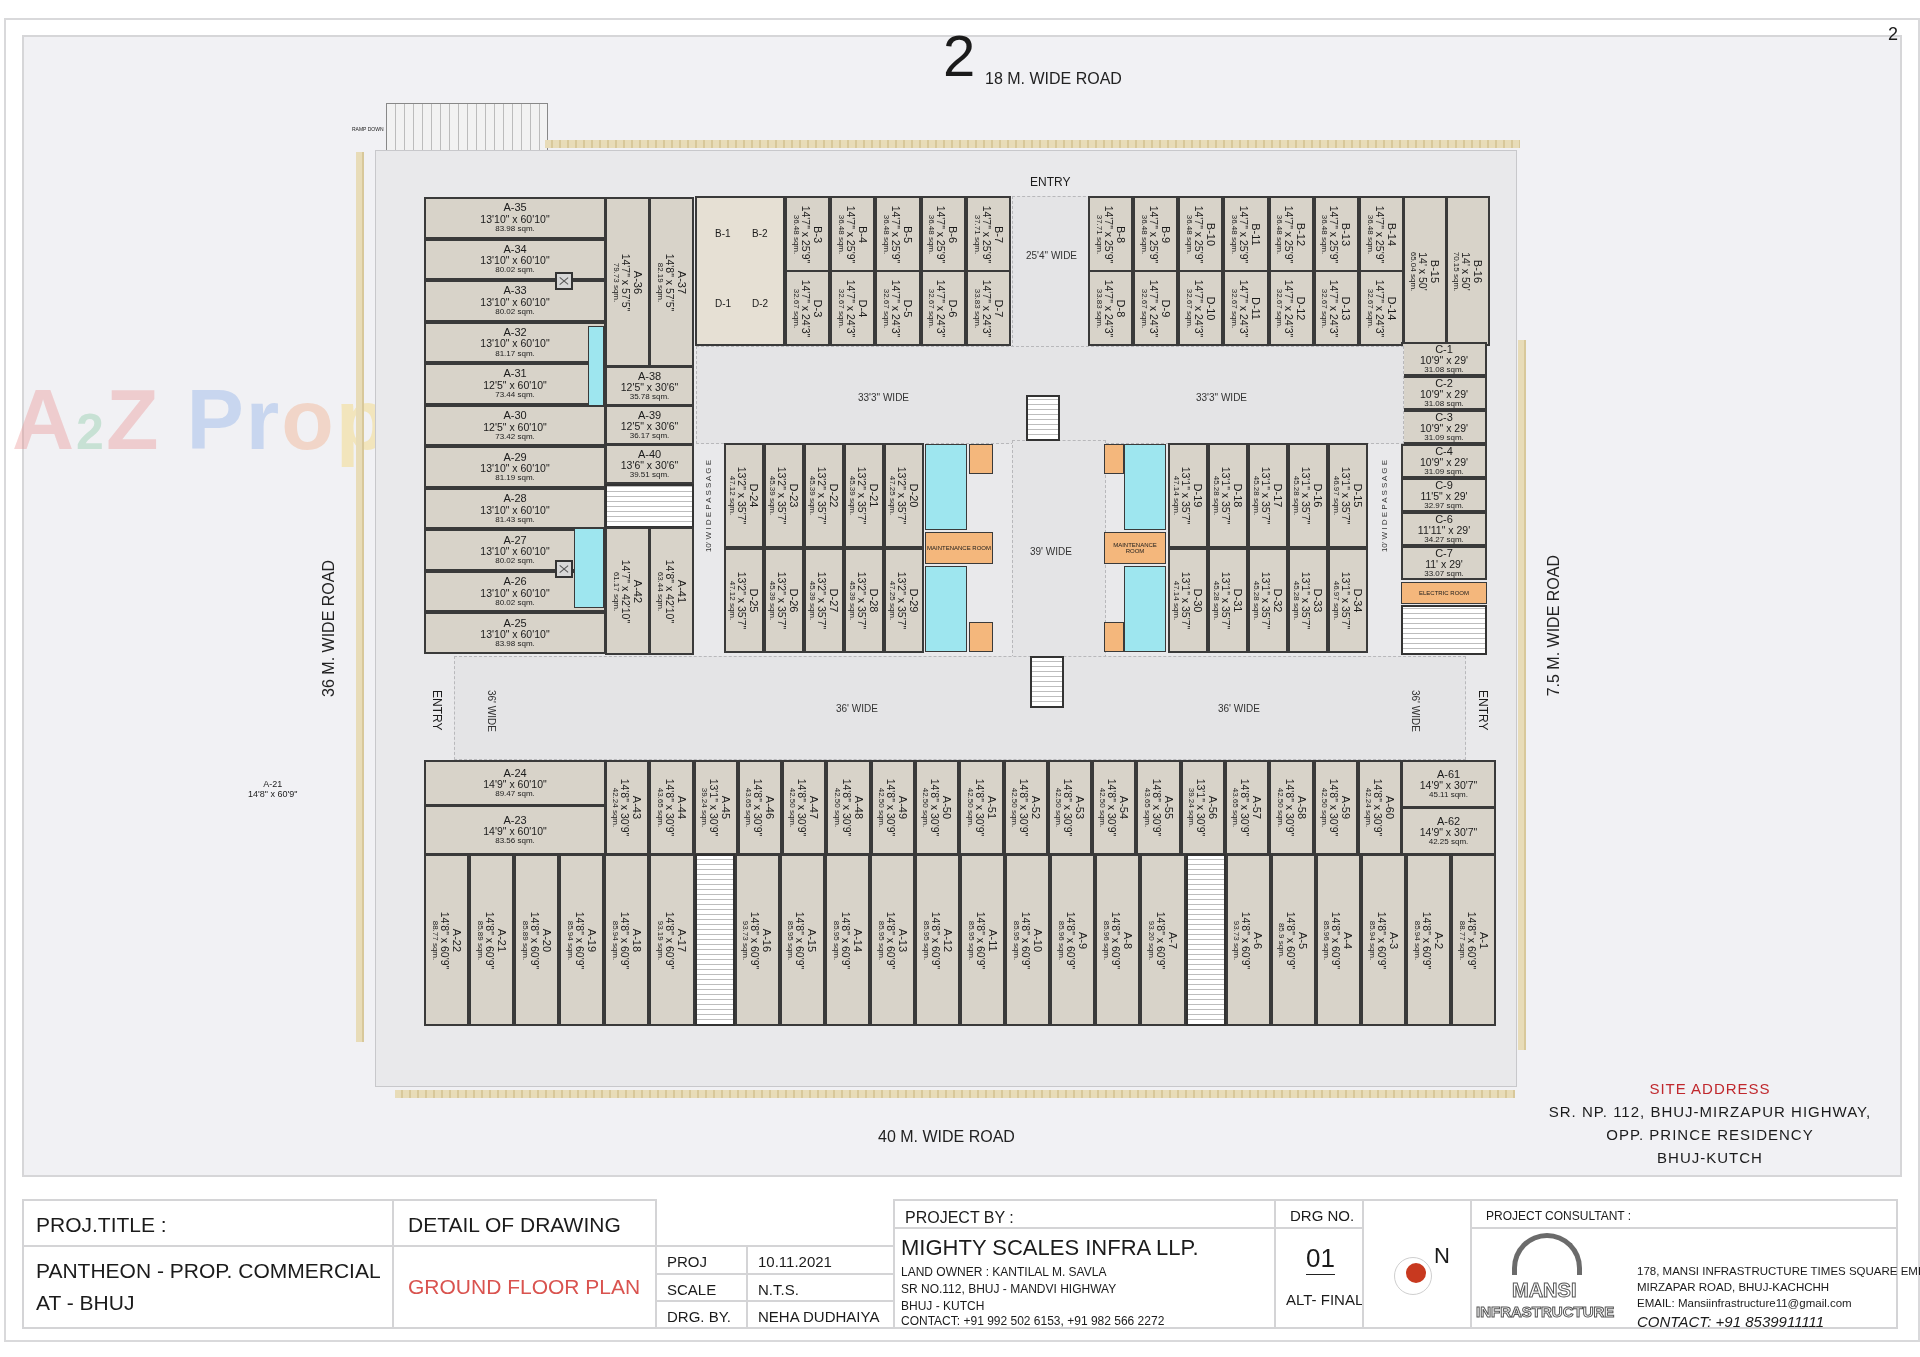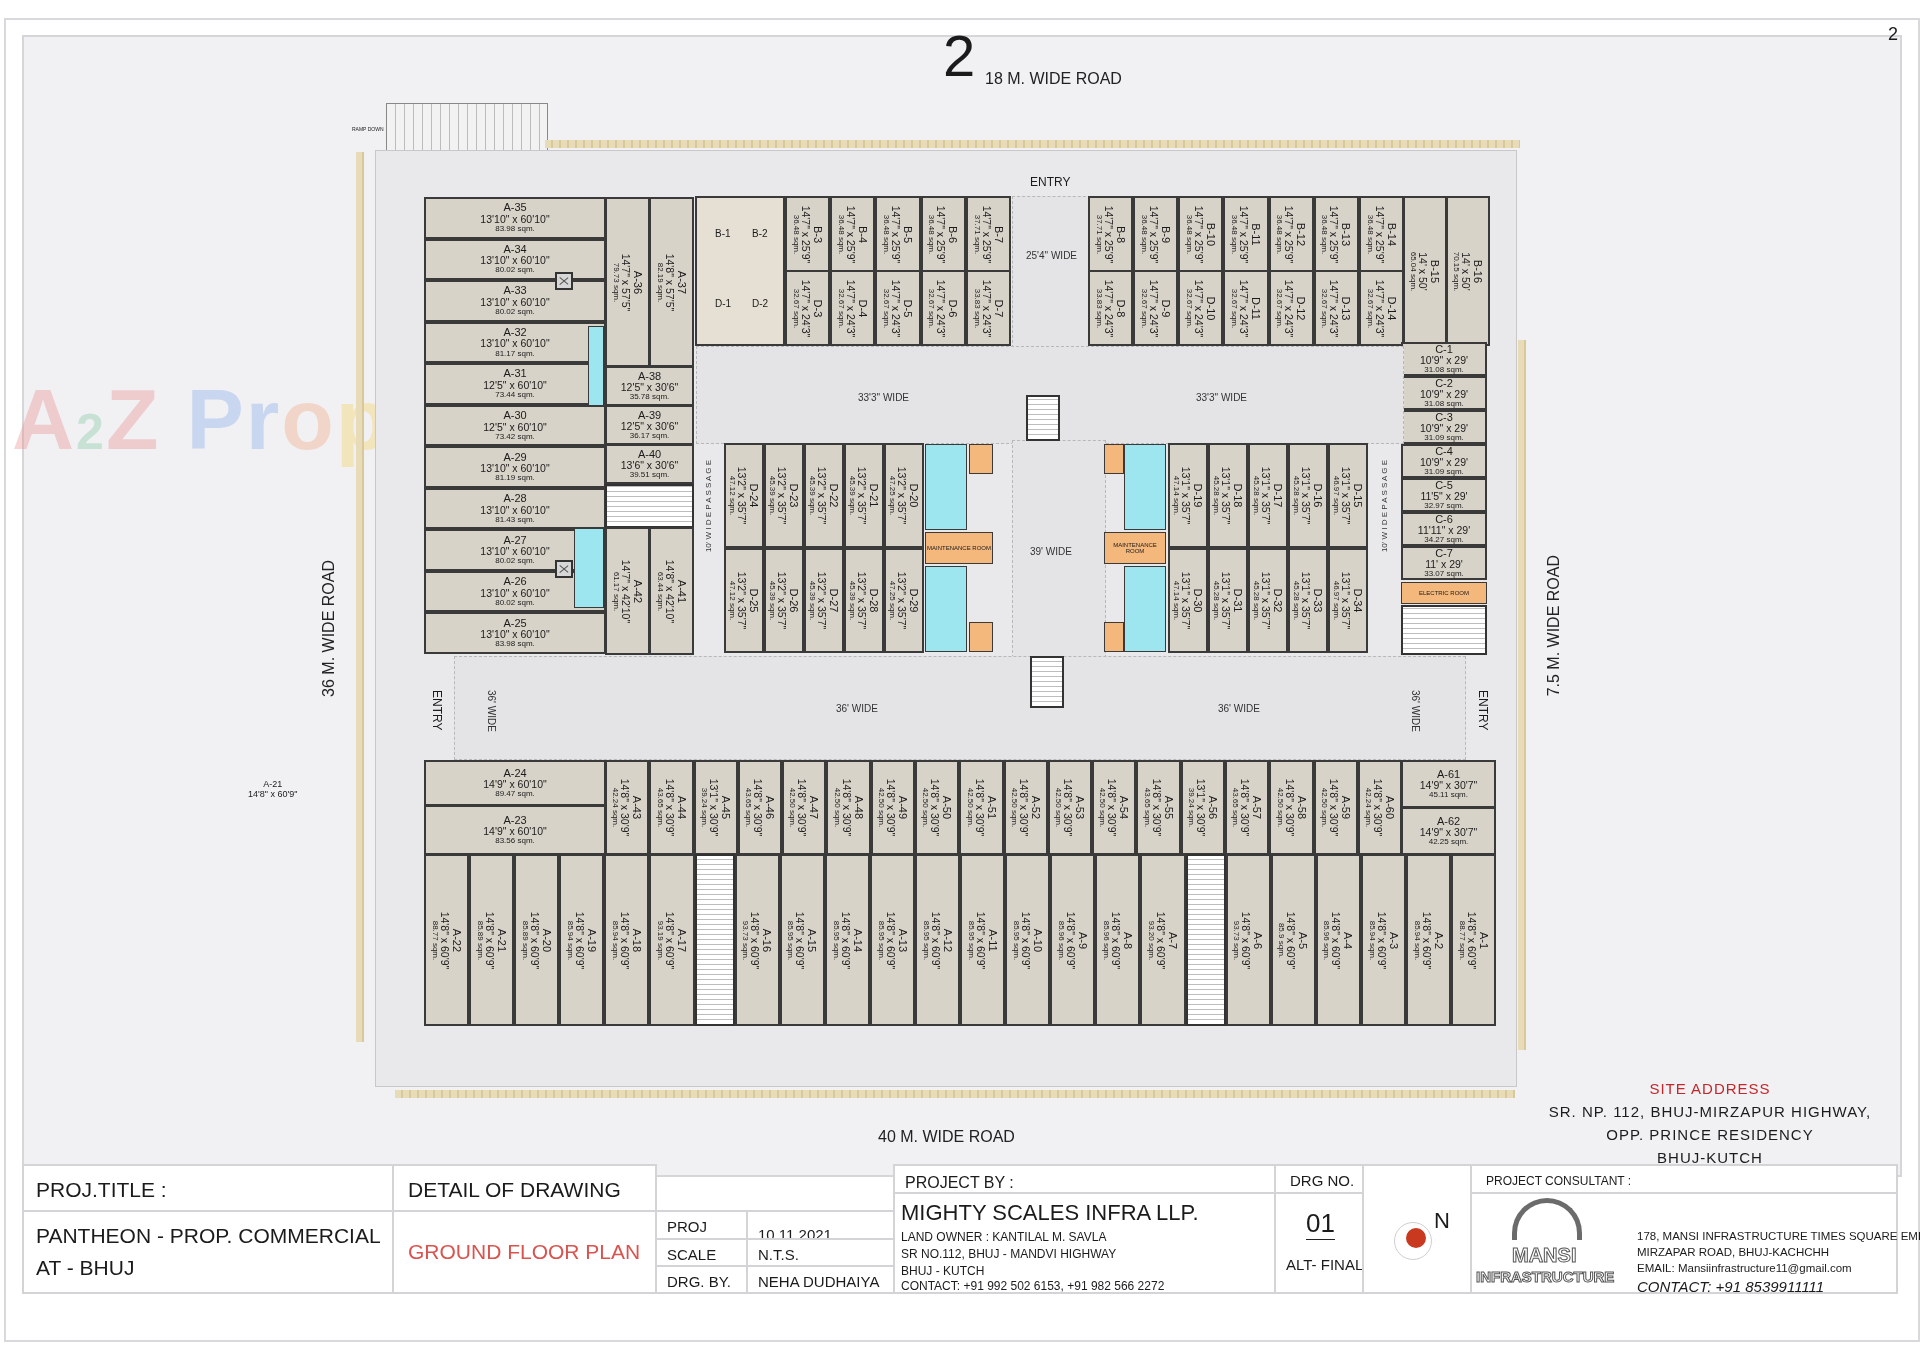--- a/index.html
+++ b/index.html
@@ -22,21 +22,21 @@
   .passage{background:#e4e4e6;border:1px dashed #b8b8bb;}
   .toilet{background:#9ee6ef;border:1px solid #3a3a3a;box-sizing:border-box;}
   .service{background:#f4b77c;border:1px solid #3a3a3a;box-sizing:border-box;font-size:6px;display:flex;align-items:center;justify-content:center;text-align:center;}
   .lift{background:#d7d7d7;border:2px solid #333;box-sizing:border-box;}
   .lift::before,.lift::after{content:"";position:absolute;left:50%;top:50%;width:80%;height:1px;background:#555;}
   .lift::before{transform:translate(-50%,-50%) rotate(40deg);}
   .lift::after{transform:translate(-50%,-50%) rotate(-40deg);}
   .stair{background:repeating-linear-gradient(0deg,#ffffff 0 4px,#bdbdbd 4px 5px);border:2px solid #333;box-sizing:border-box;}
   .passage-label{font-size:10px;color:#333;}
   .watermark{font-size:86px;font-weight:bold;letter-spacing:2px;opacity:0.35;}
-  .titleblock{left:22px;top:1164px;width:1668px;height:130px;}
+  .titleblock{left:22px;top:1199px;width:1668px;height:130px;}
   .tb-cell{position:absolute;border:2px solid #d4d4d6;box-sizing:border-box;background:#fff;}
   .tb-text{position:absolute;white-space:nowrap;}
 </style>
 </head>
 <body>
 
 <div class="abs outer-frame"></div>
 <div class="abs sheet"></div>
 <div class="abs page-num">2</div>
 
@@ -389,21 +389,21 @@
       <span class="u-name">C-3</span>
       <span class="u-dim">10'9" x 29'</span>
       <span class="u-area">31.09 sqm.</span>
     </div>
   <div class="unit" style="flex:1">
       <span class="u-name">C-4</span>
       <span class="u-dim">10'9" x 29'</span>
       <span class="u-area">31.09 sqm.</span>
     </div>
   <div class="unit" style="flex:1">
-      <span class="u-name">C-5</span>
+      <span class="u-name">C-9</span>
       <span class="u-dim">11'5" x 29'</span>
       <span class="u-area">32.97 sqm.</span>
     </div>
   <div class="unit" style="flex:1">
       <span class="u-name">C-6</span>
       <span class="u-dim">11'11" x 29'</span>
       <span class="u-area">34.27 sqm.</span>
     </div>
   <div class="unit" style="flex:1">
       <span class="u-name">C-7</span>
@@ -922,21 +922,21 @@
     <span class="tb-text" style="left:14px;top:12px;font-size:21px;">DETAIL OF DRAWING</span>
   </div>
   <div class="tb-cell" style="left:370px;top:46px;width:265px;height:84px;">
     <span class="tb-text" style="left:14px;top:28px;font-size:21px;color:#d9534f;">GROUND FLOOR PLAN</span>
   </div>
 
   <div class="tb-cell" style="left:633px;top:46px;width:93px;height:30px;">
       <span class="tb-text" style="left:10px;top:6px;font-size:15px;">PROJ</span>
     </div>
   <div class="tb-cell" style="left:724px;top:46px;width:149px;height:30px;">
-      <span class="tb-text" style="left:10px;top:6px;font-size:15px;margin-top:8px;">10.11.2021</span>
+      <span class="tb-text" style="left:10px;top:6px;font-size:15px;">10.11.2021</span>
     </div>
   <div class="tb-cell" style="left:633px;top:74px;width:93px;height:29px;">
       <span class="tb-text" style="left:10px;top:6px;font-size:15px;">SCALE</span>
     </div>
   <div class="tb-cell" style="left:724px;top:74px;width:149px;height:29px;">
       <span class="tb-text" style="left:10px;top:6px;font-size:15px;">N.T.S.</span>
     </div>
   <div class="tb-cell" style="left:633px;top:101px;width:93px;height:29px;">
       <span class="tb-text" style="left:10px;top:6px;font-size:15px;">DRG. BY.</span>
     </div>

